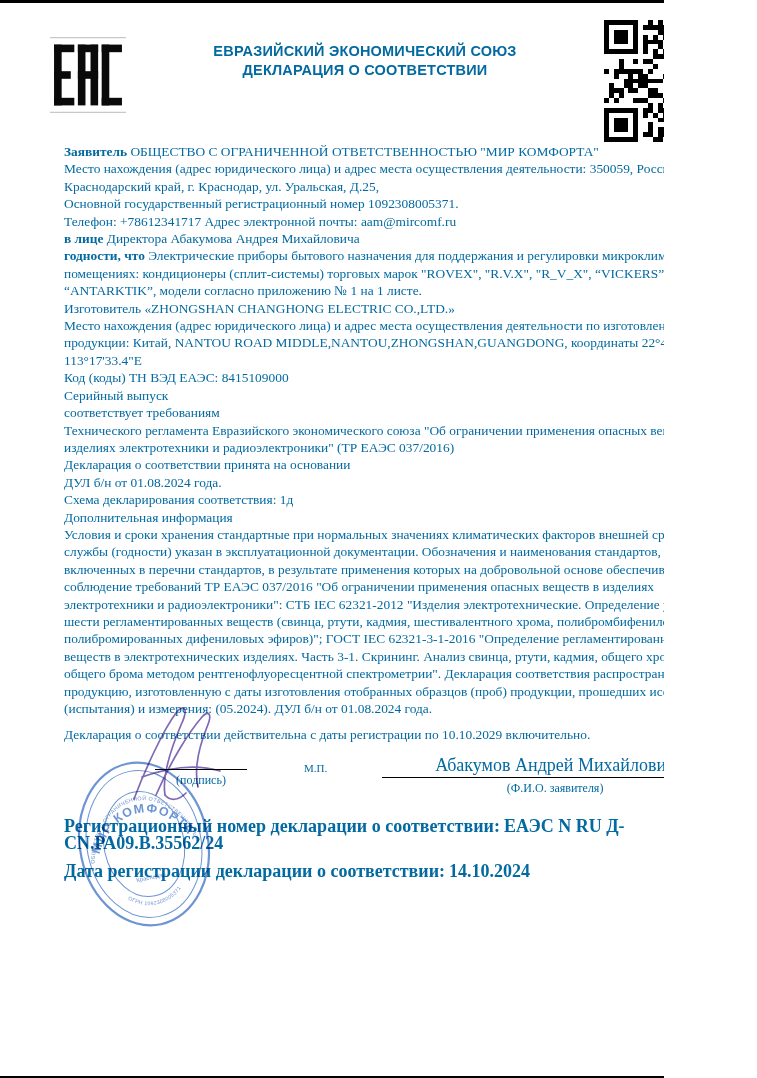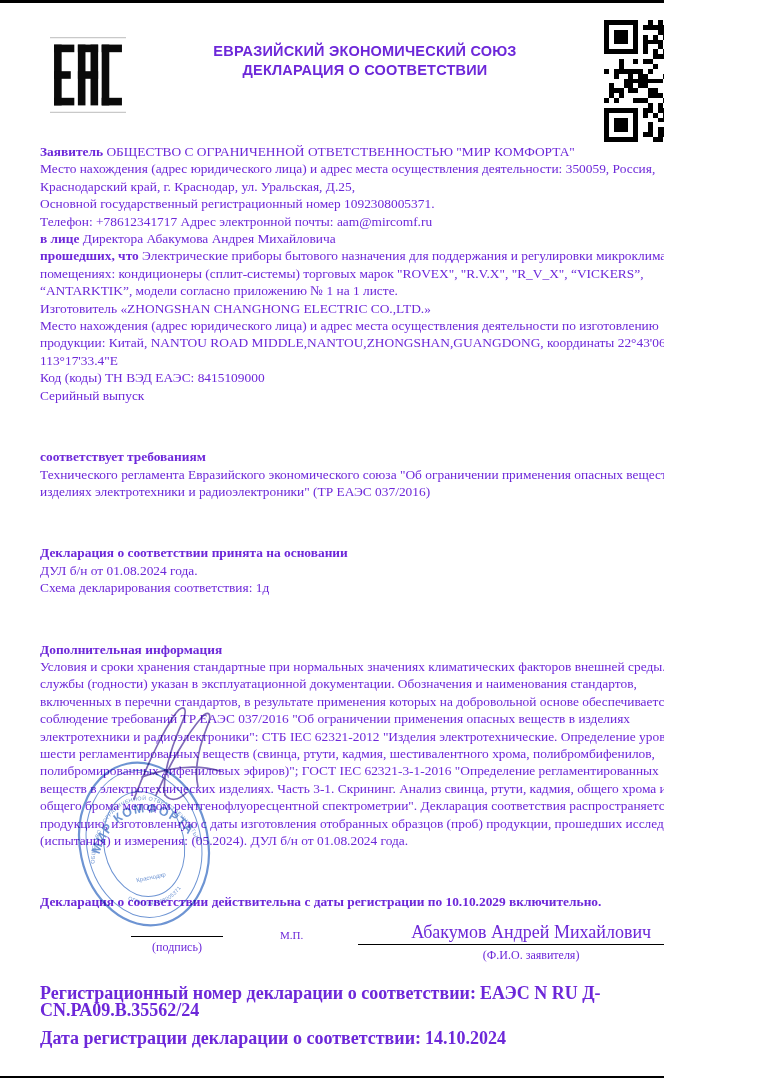--- a/index.html
+++ b/index.html
@@ -1,33 +1,33 @@
 <!DOCTYPE html>
 <html><head>
 <meta charset="utf-8">
 <style>
   html,body{margin:0;padding:0;background:#fff;}
   .page{position:relative;width:664px;height:1078px;background:#ffffff;
-        font-family:"Liberation Serif",serif;color:#6d28d9;overflow:hidden;}
+        font-family:"Liberation Serif",serif;color:#0369a1;overflow:hidden;}
   .edge-line{position:absolute;left:0;width:757px;background:#000;}
   .edge-top{top:0;height:3px;}
   .edge-bottom{bottom:0;height:2px;}
 
   .eac-logo{position:absolute;left:50px;top:36px;width:76px;height:78px;}
   .doc-title{position:absolute;left:130px;top:42px;width:470px;text-align:center;
              font-family:"Liberation Sans",sans-serif;font-weight:bold;
              font-size:14.5px;line-height:19px;letter-spacing:.2px;}
   .qr-box{position:absolute;left:604px;top:20px;width:122px;height:122px;}
 
-  .content{position:absolute;left:40px;top:143px;width:664px;
+  .content{position:absolute;left:64px;top:143px;width:664px;
            font-size:13.4px;line-height:17.4px;}
   .para{margin:0;}
   .para.gap{margin-top:9px;}
   .para b{font-weight:bold;}
-  .para.allbold{font-weight:bold;margin-top:44px;}
+  .para.allbold{font-weight:normal;}
 
   .sig-row{display:flex;align-items:flex-start;margin-top:13px;}
   .sig-left{width:150px;margin-left:62px;text-align:center;}
   .sig-line{width:92px;height:12px;border-bottom:1.3px solid #000;margin:0 auto;}
   .sig-caption{font-size:12px;margin-top:2px;}
   .sig-mp{margin-left:28px;padding-top:3px;font-size:11px;}
   .sig-right{flex:1;margin-left:55px;text-align:center;}
   .sig-name{font-size:18px;border-bottom:1.3px solid #000;padding-bottom:3px;}
 
   .footer-line{margin:0;margin-top:20px;font-weight:bold;font-size:18px;}
@@ -278,21 +278,21 @@
         <rect x="10" y="100" width="15" height="15" fill="#000"></rect>
       </svg></div>
 
   <div class="content">
     <div id="paras">
         <p class="para"><b>Заявитель</b> ОБЩЕСТВО С ОГРАНИЧЕННОЙ ОТВЕТСТВЕННОСТЬЮ "МИР КОМФОРТА"</p>
         <p class="para">Место нахождения (адрес юридического лица) и адрес места осуществления деятельности: 350059, Россия, Краснодарский край, г. Краснодар, ул. Уральская, Д.25,</p>
         <p class="para">Основной государственный регистрационный номер 1092308005371.</p>
         <p class="para">Телефон: +78612341717 Адрес электронной почты: aam@mircomf.ru</p>
         <p class="para"><b>в лице</b> Директора Абакумова Андрея Михайловича</p>
-        <p class="para"><b>прошедших, что</b> Электрические приборы бытового назначения для поддержания и регулировки микроклимата в помещениях: кондиционеры (сплит-системы) торговых марок "ROVEX", "R.V.X", "R_V_X", “VICKERS”, “ANTARKTIK”, модели согласно приложению № 1 на 1 листе.</p>
+        <p class="para"><b>годности, что</b> Электрические приборы бытового назначения для поддержания и регулировки микроклимата в помещениях: кондиционеры (сплит-системы) торговых марок "ROVEX", "R.V.X", "R_V_X", “VICKERS”, “ANTARKTIK”, модели согласно приложению № 1 на 1 листе.</p>
         <p class="para">Изготовитель «ZHONGSHAN CHANGHONG ELECTRIC CO.,LTD.»</p>
         <p class="para">Место нахождения (адрес юридического лица) и адрес места осуществления деятельности по изготовлению продукции: Китай, NANTOU ROAD MIDDLE,NANTOU,ZHONGSHAN,GUANGDONG, координаты 22°43'06.5"N 113°17'33.4"E</p>
         <p class="para">Код (коды) ТН ВЭД ЕАЭС: 8415109000</p>
         <p class="para">Серийный выпуск</p>
         <p class="para allbold">соответствует требованиям</p>
         <p class="para">Технического регламента Евразийского экономического союза "Об ограничении применения опасных веществ в изделиях электротехники и радиоэлектроники" (ТР ЕАЭС 037/2016)</p>
         <p class="para allbold">Декларация о соответствии принята на основании</p>
         <p class="para">ДУЛ б/н от 01.08.2024 года.</p>
         <p class="para">Схема декларирования соответствия: 1д</p>
         <p class="para allbold">Дополнительная информация</p>

